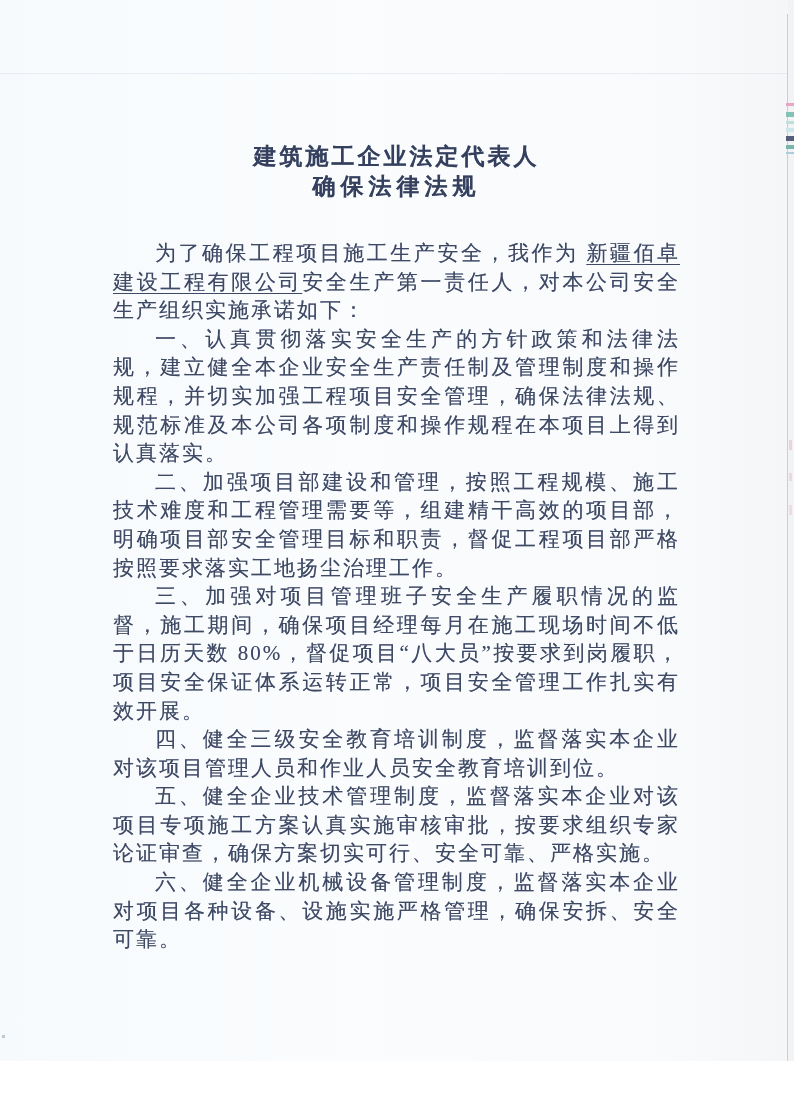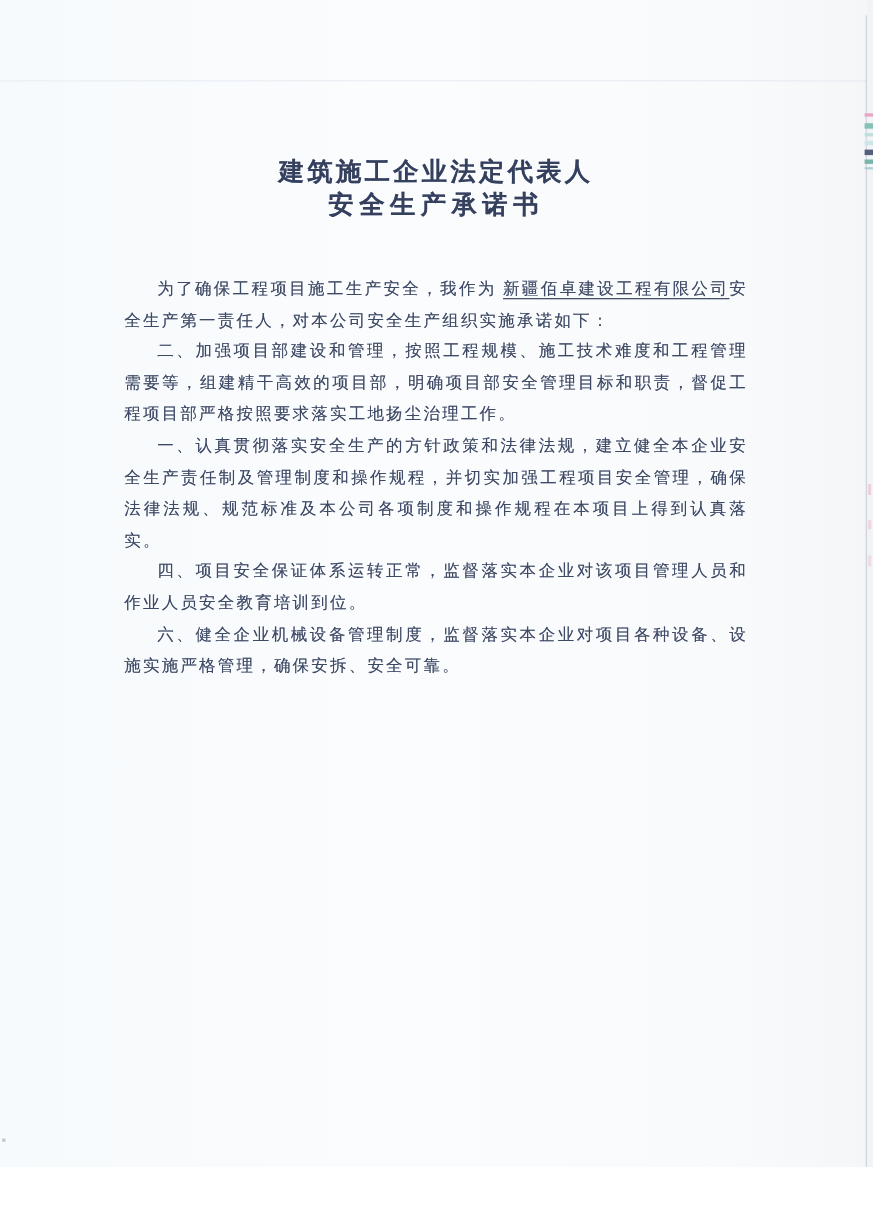--- a/index.html
+++ b/index.html
@@ -24,23 +24,23 @@
     position: absolute; left: 113px; top: 142px; width: 567px;
     margin: 0; text-align: center;
     color: #35405f; font-weight: bold;
     font-size: 23px; line-height: 30px;
     text-shadow: 0 0 0.6px rgba(53, 64, 95, 0.55);
   }
   .title .line1 { letter-spacing: 3px; }
   .title .line2 { letter-spacing: 5px; }
   
   .body-text {
-    position: absolute; left: 113px; top: 249px; width: 567px;
+    position: absolute; left: 113px; top: 239px; width: 567px;
     color: #3e4965;
-    font-size: 15px; line-height: 28.6px;
+    font-size: 21px; line-height: 28.6px;
     letter-spacing: 2px;
     text-align: justify;
     text-shadow: 0 0 0.6px rgba(62, 73, 101, 0.5);
   }
   .body-text p.para { margin: 0; text-indent: 2em; }
   .body-text span.u {
     text-decoration: underline;
     text-underline-offset: 4px;
     text-decoration-thickness: 1px;
   }
@@ -76,28 +76,30 @@
 </style>
 </head>
 <body>
 
 <div class="page">
 
   <div class="scan-line-top"></div>
 
   <h1 class="title">
     <div class="line1">建筑施工企业法定代表人</div>
-    <div class="line2">安全生产承诺书</div>
+    <div class="line2">确保法律法规</div>
   </h1>
 
   <div class="body-text">
       <p class="para"><span>为了确保工程项目施工生产安全，我作为 </span><span class="u">新疆佰卓建设工程有限公司</span><span>安全生产第一责任人，对本公司安全生产组织实施承诺如下：</span></p>
+      <p class="para"><span>一、认真贯彻落实安全生产的方针政策和法律法规，建立健全本企业安全生产责任制及管理制度和操作规程，并切实加强工程项目安全管理，确保法律法规、规范标准及本公司各项制度和操作规程在本项目上得到认真落实。</span></p>
       <p class="para"><span>二、加强项目部建设和管理，按照工程规模、施工技术难度和工程管理需要等，组建精干高效的项目部，明确项目部安全管理目标和职责，督促工程项目部严格按照要求落实工地扬尘治理工作。</span></p>
-      <p class="para"><span>一、认真贯彻落实安全生产的方针政策和法律法规，建立健全本企业安全生产责任制及管理制度和操作规程，并切实加强工程项目安全管理，确保法律法规、规范标准及本公司各项制度和操作规程在本项目上得到认真落实。</span></p>
-      <p class="para"><span>四、项目安全保证体系运转正常，监督落实本企业对该项目管理人员和作业人员安全教育培训到位。</span></p>
+      <p class="para"><span>三、加强对项目管理班子安全生产履职情况的监督，施工期间，确保项目经理每月在施工现场时间不低于日历天数 80%，督促项目“八大员”按要求到岗履职，项目安全保证体系运转正常，项目安全管理工作扎实有效开展。</span></p>
+      <p class="para"><span>四、健全三级安全教育培训制度，监督落实本企业对该项目管理人员和作业人员安全教育培训到位。</span></p>
+      <p class="para"><span>五、健全企业技术管理制度，监督落实本企业对该项目专项施工方案认真实施审核审批，按要求组织专家论证审查，确保方案切实可行、安全可靠、严格实施。</span></p>
       <p class="para"><span>六、健全企业机械设备管理制度，监督落实本企业对项目各种设备、设施实施严格管理，确保安拆、安全可靠。</span></p>
     </div>
 
   <div class="edge-strip"></div>
   <div class="edge-line"></div>
 
   <div class="streaks">
     <div class="s1"></div>
     <div class="s2"></div>
     <div class="s3"></div>

